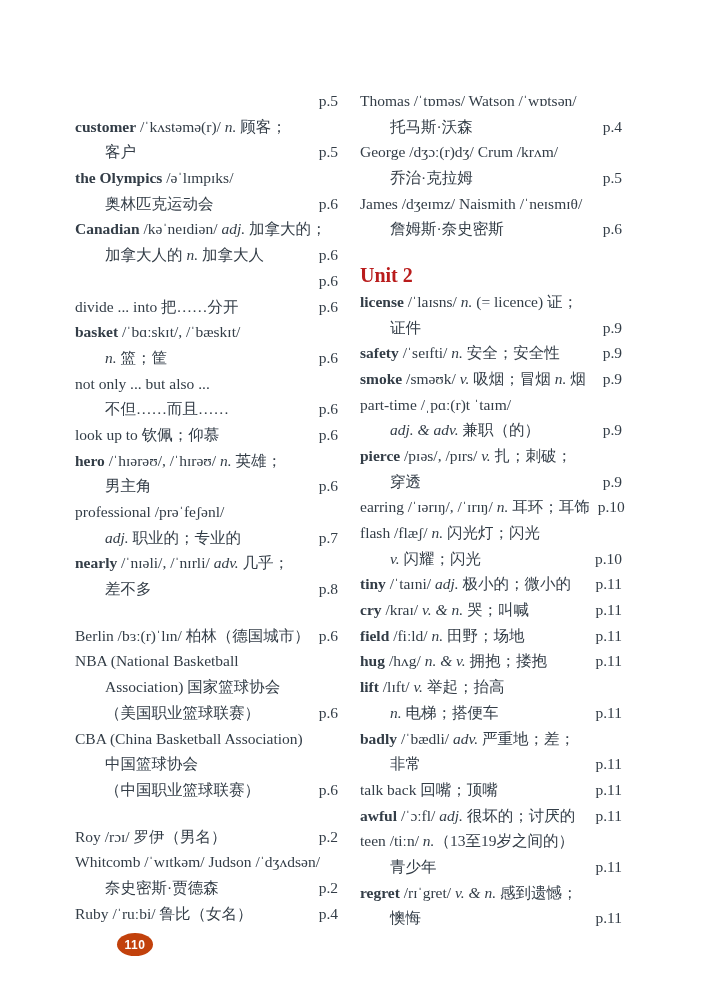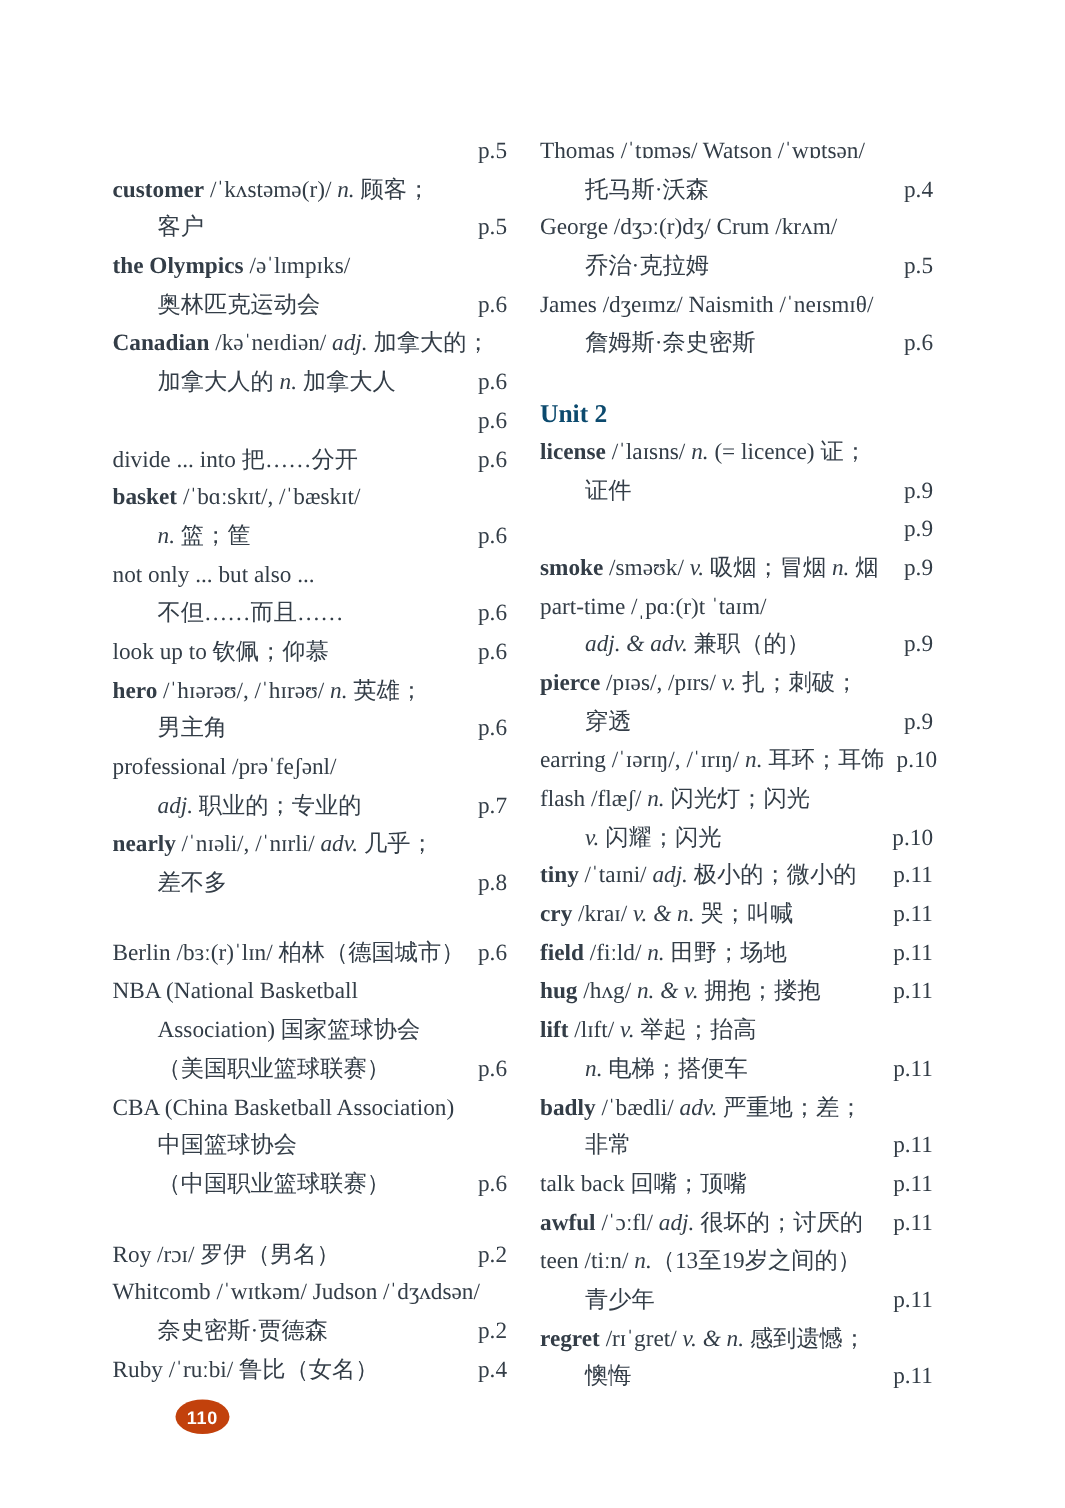--- a/index.html
+++ b/index.html
@@ -20,21 +20,21 @@
     font-family:"Liberation Sans","DejaVu Sans",sans-serif;font-weight:bold;
     font-size:15.5px;color:#2b3b92;padding:0 8px;white-space:nowrap;letter-spacing:-0.1px;}
   
   .col{position:absolute;top:88px;}
   .col.leftcol{left:75px;width:263px;}
   .col.rightcol{left:360px;width:262px;}
   .line{display:flex;align-items:baseline;height:25.7px;line-height:25.7px;
     font-size:15.5px;white-space:nowrap;}
   .line.indent{padding-left:30px;justify-content:space-between;}
   .line.gap{margin-top:21px;}
-  .line.unit-line{color:#0c4a6e;font-weight:bold;font-size:17px;}
+  .line.unit-line{color:#b91c1c;font-weight:bold;font-size:20px;}
   .seg-b{font-weight:bold;}
   .seg-i{font-style:italic;}
   .entry-text{flex:0 0 auto;}
   .page-ref{margin-left:auto;padding-left:8px;flex:0 0 auto;}
   
   .page-badge{position:absolute;left:117px;top:933px;width:36px;height:23px;
     background:#c2410c;border-radius:50%;color:#ffffff;
     font-family:"Liberation Sans","DejaVu Sans",sans-serif;font-weight:bold;font-size:12px;
     display:flex;align-items:center;justify-content:center;letter-spacing:0.5px;}
 </style>
@@ -180,20 +180,21 @@
         <span class="entry-text"><span>Unit 2</span></span>
       </div>
       <div class="line">
         <span class="entry-text"><span class="seg-b">license</span><span> /ˈlaɪsns/ </span><span class="seg-i">n.</span><span> (= licence) 证；</span></span>
       </div>
       <div class="line indent">
         <span class="entry-text"><span>证件</span></span>
         <span class="page-ref">p.9</span>
       </div>
       <div class="line">
+        <span class="entry-text"><span class="seg-b">safety</span><span> /ˈseɪfti/ </span><span class="seg-i">n.</span><span> 安全；安全性</span></span>
         <span class="page-ref">p.9</span>
       </div>
       <div class="line">
         <span class="entry-text"><span class="seg-b">smoke</span><span> /sməʊk/ </span><span class="seg-i">v.</span><span> 吸烟；冒烟 </span><span class="seg-i">n.</span><span> 烟</span></span>
         <span class="page-ref">p.9</span>
       </div>
       <div class="line">
         <span class="entry-text"><span>part-time /ˌpɑː(r)t ˈtaɪm/</span></span>
       </div>
       <div class="line indent">

